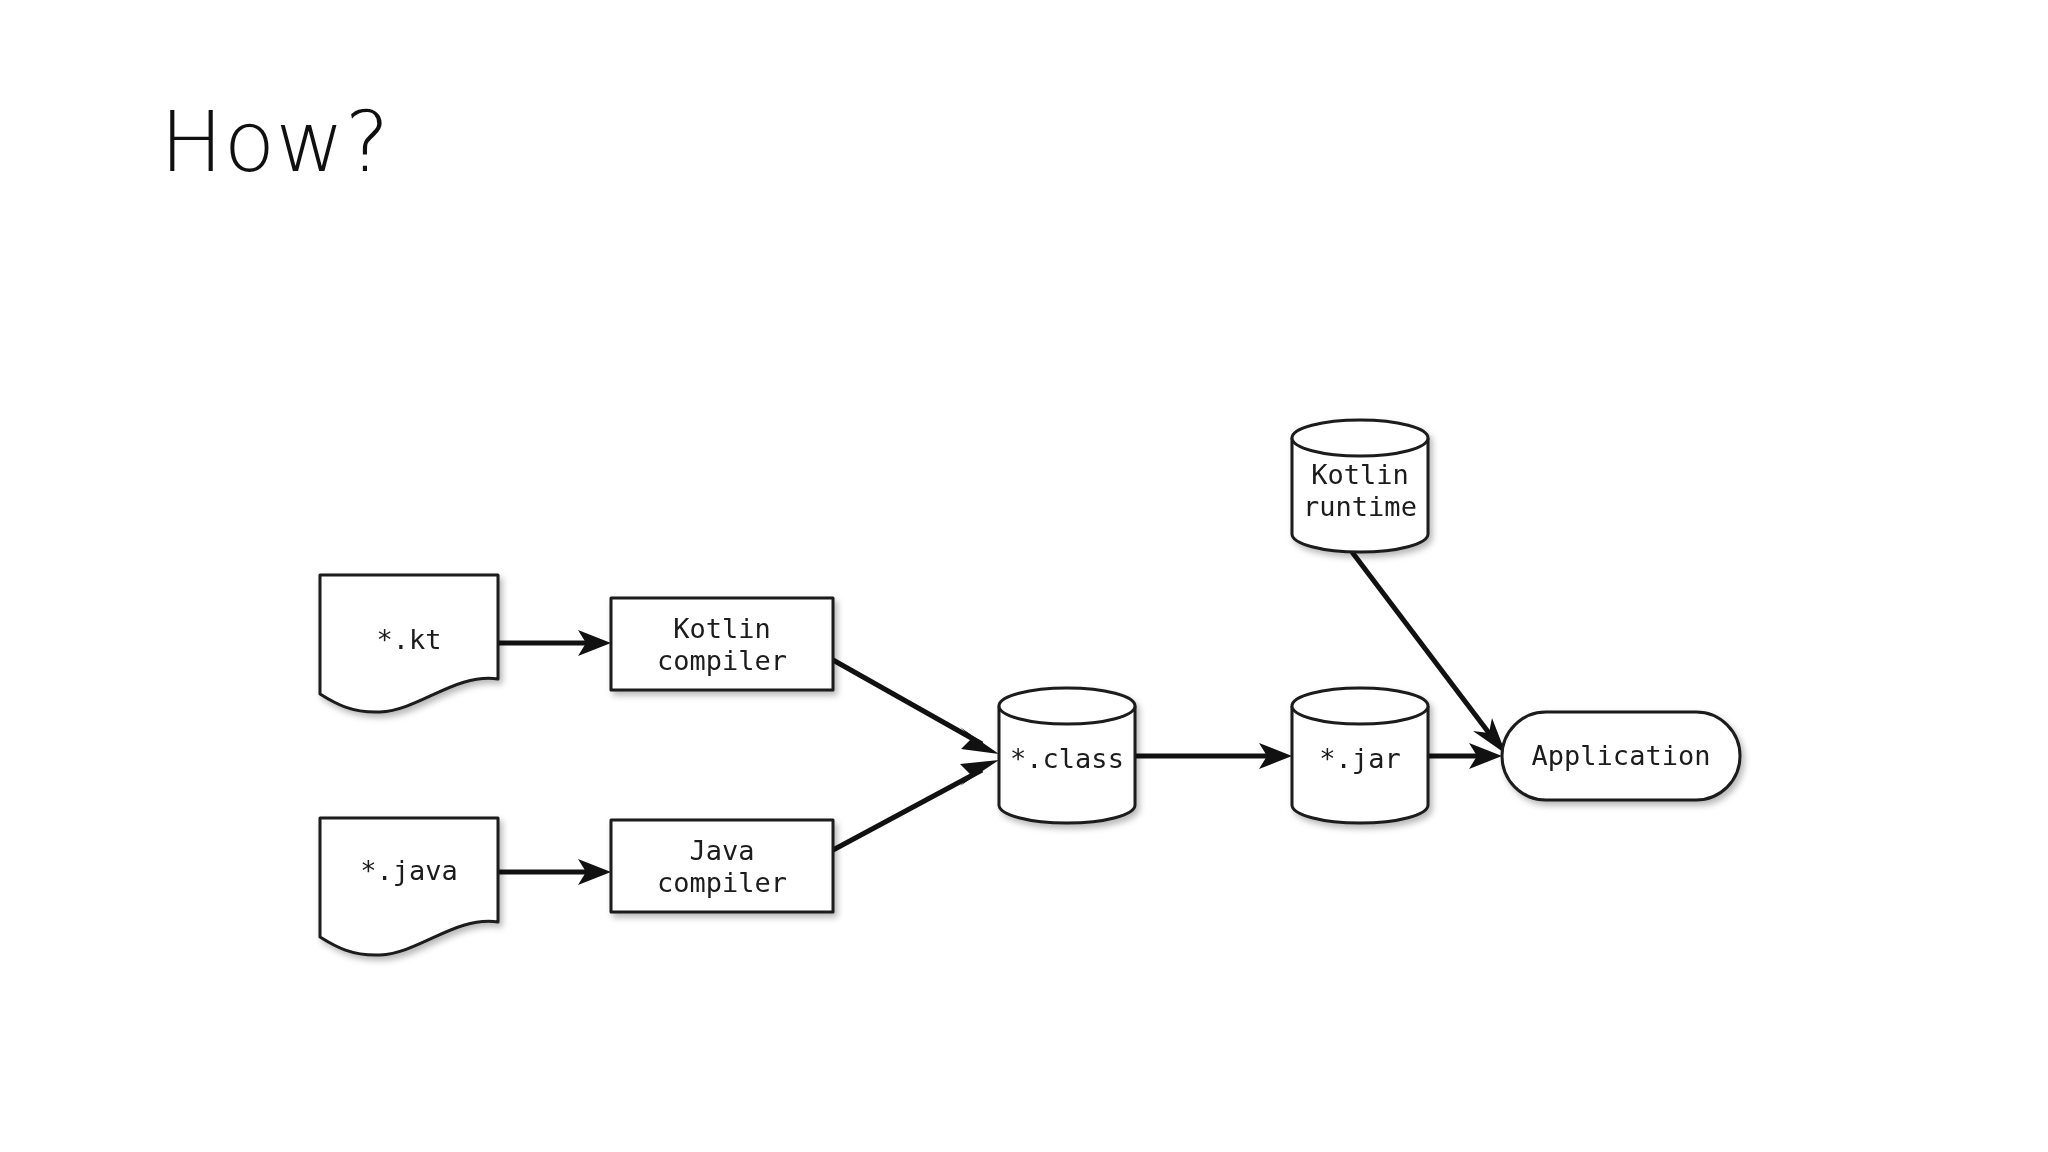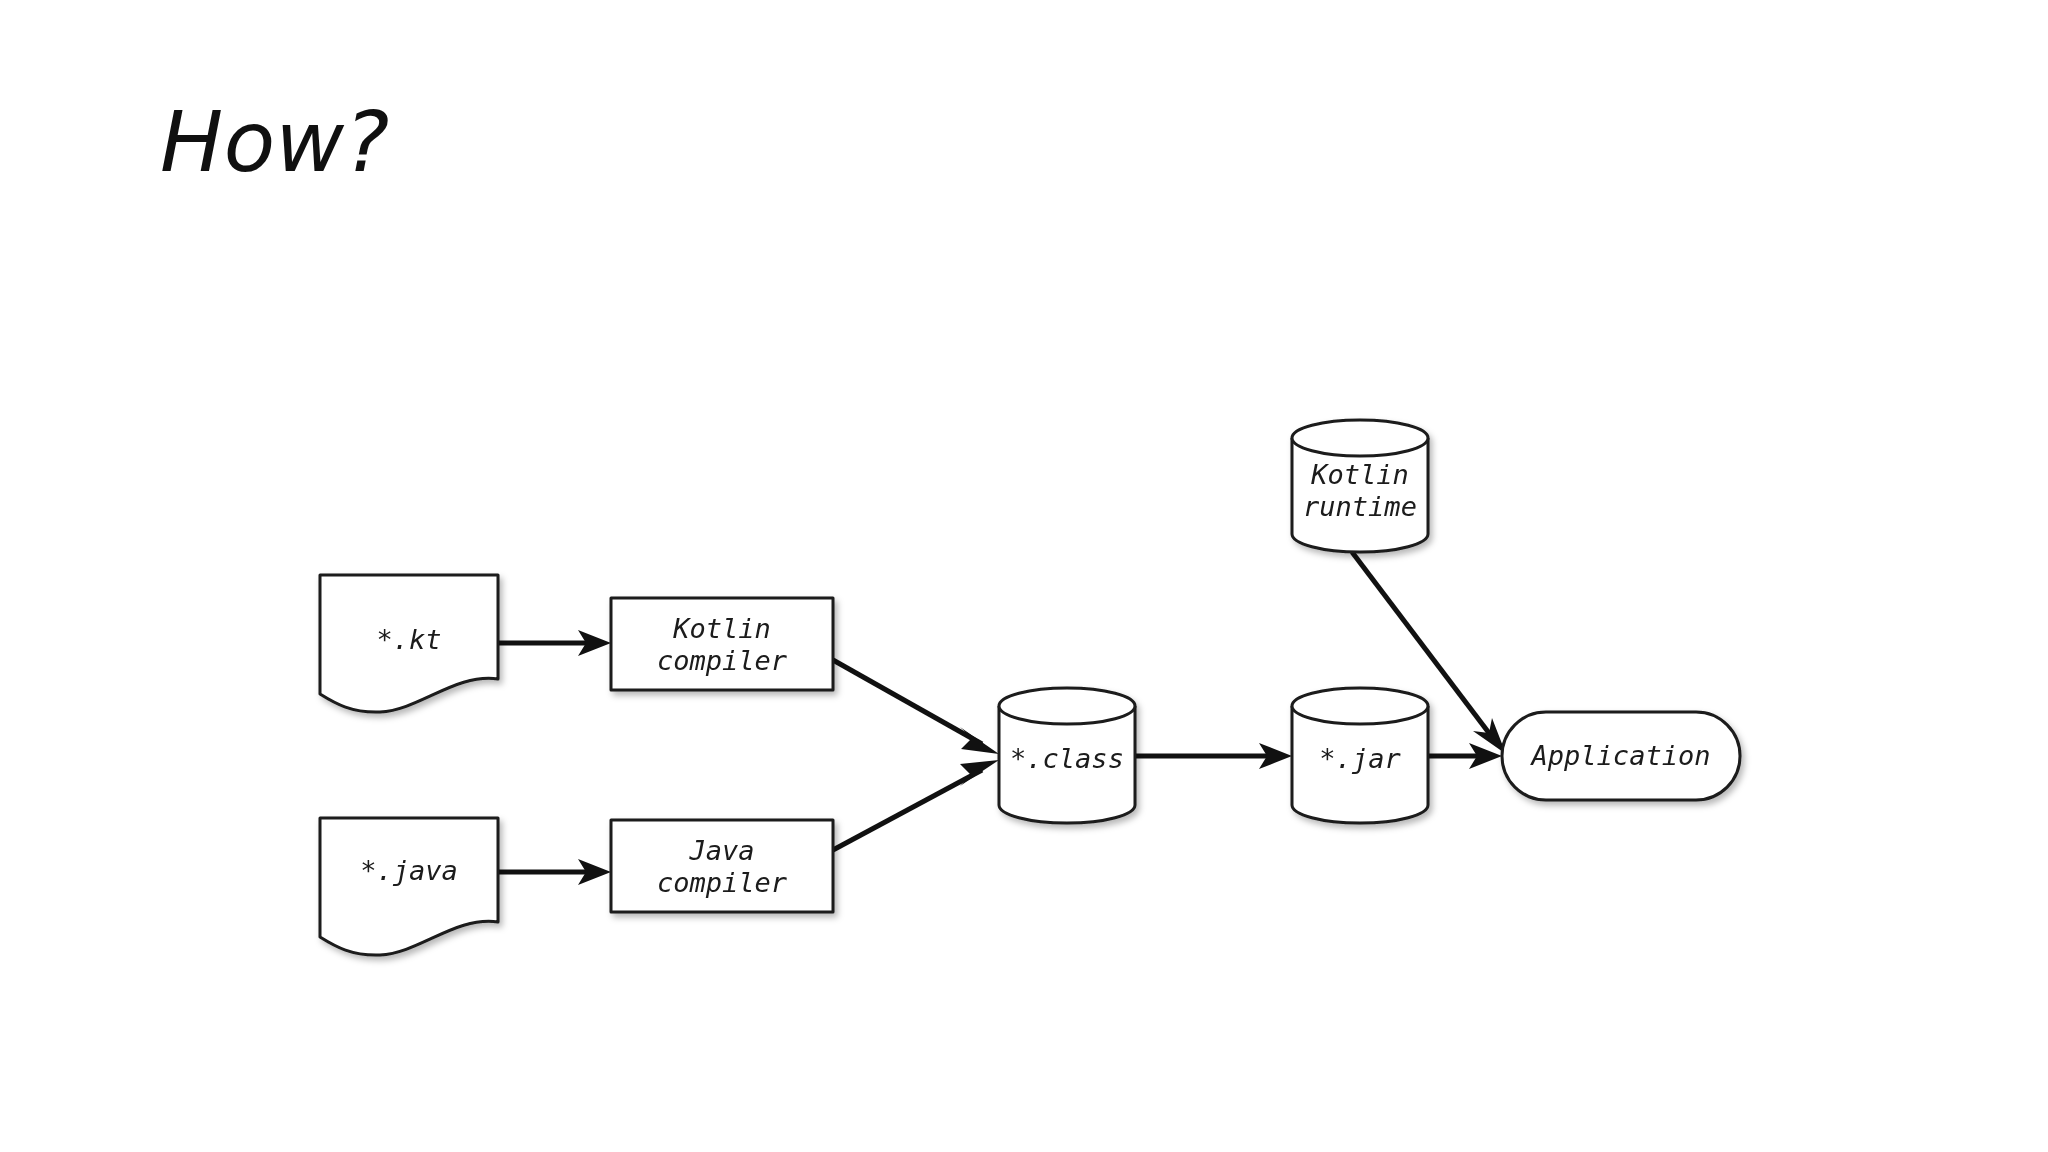--- a/index.html
+++ b/index.html
@@ -11,21 +11,20 @@
     width: 2048px;
     height: 1152px;
     overflow: hidden;
     font-family: "Liberation Sans", sans-serif;
   }
   #slide {
     position: relative;
     width: 2048px;
     height: 860px;
     background: #ffffff;
-    font-style: italic;
   }
   #slide-title {
     position: absolute;
     left: 160px;
     top: 100px;
     font-family: "DejaVu Sans", sans-serif;
     font-weight: 300;
     font-size: 84px;
     line-height: 1;
     color: #101010;

